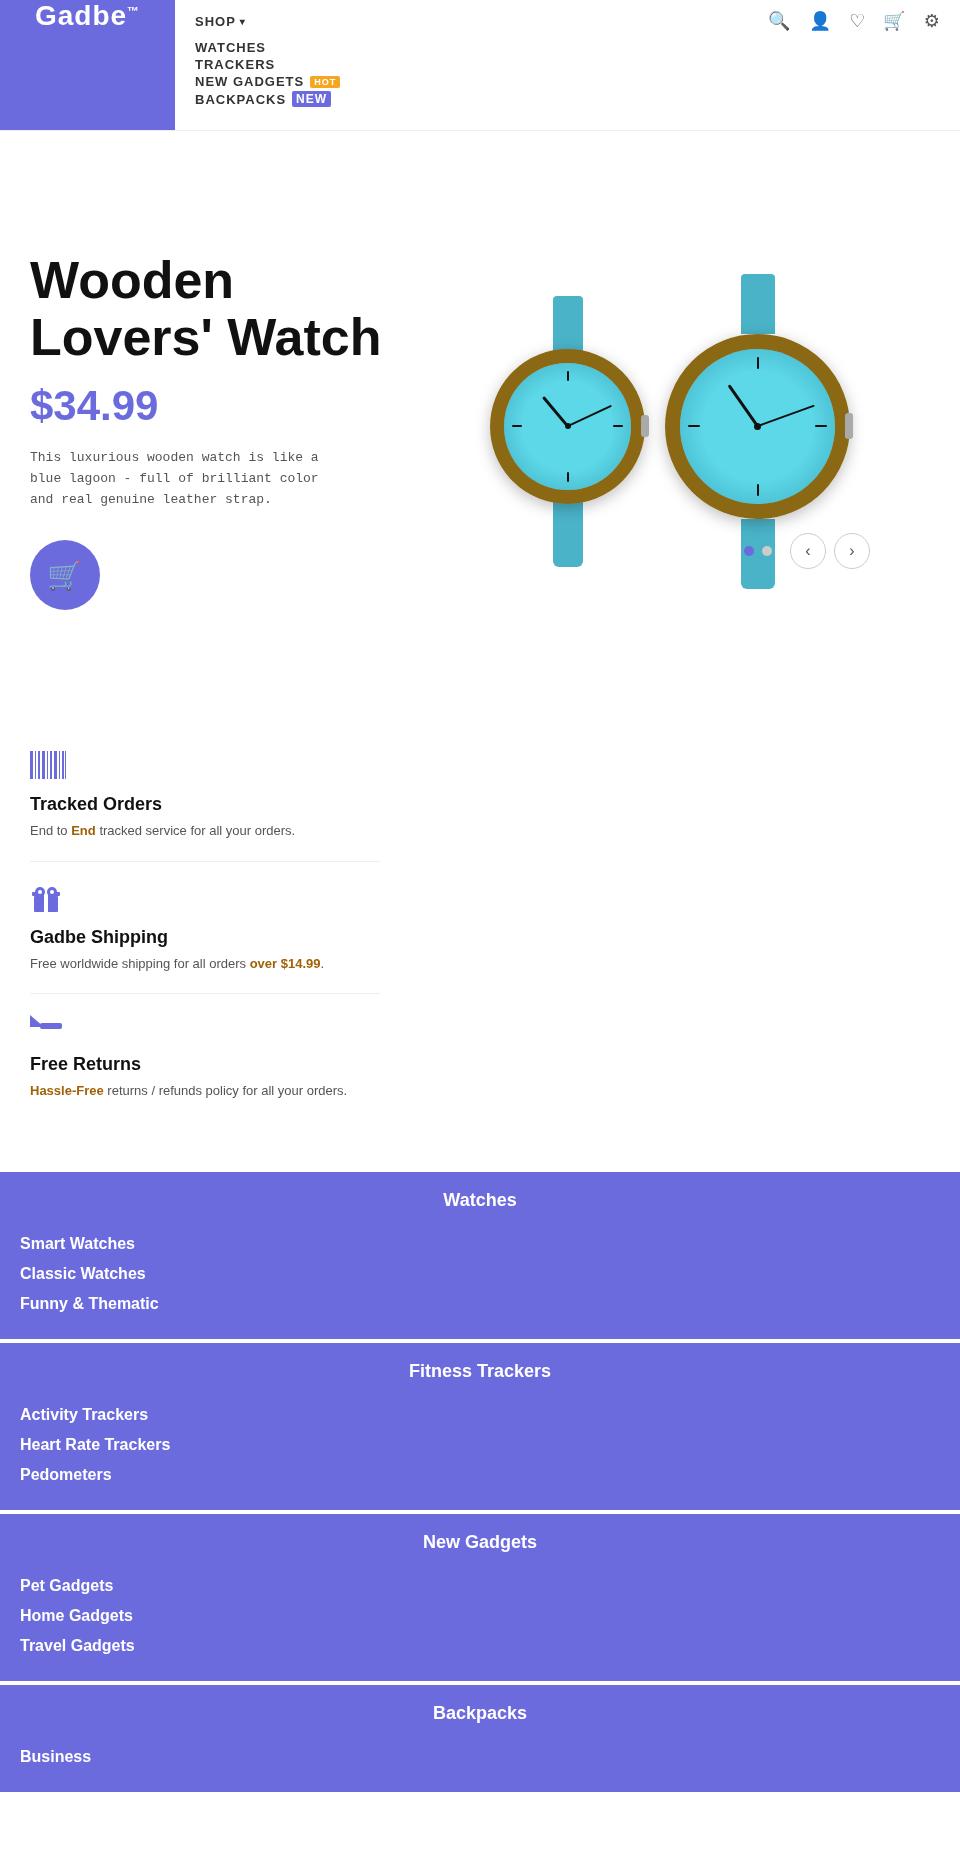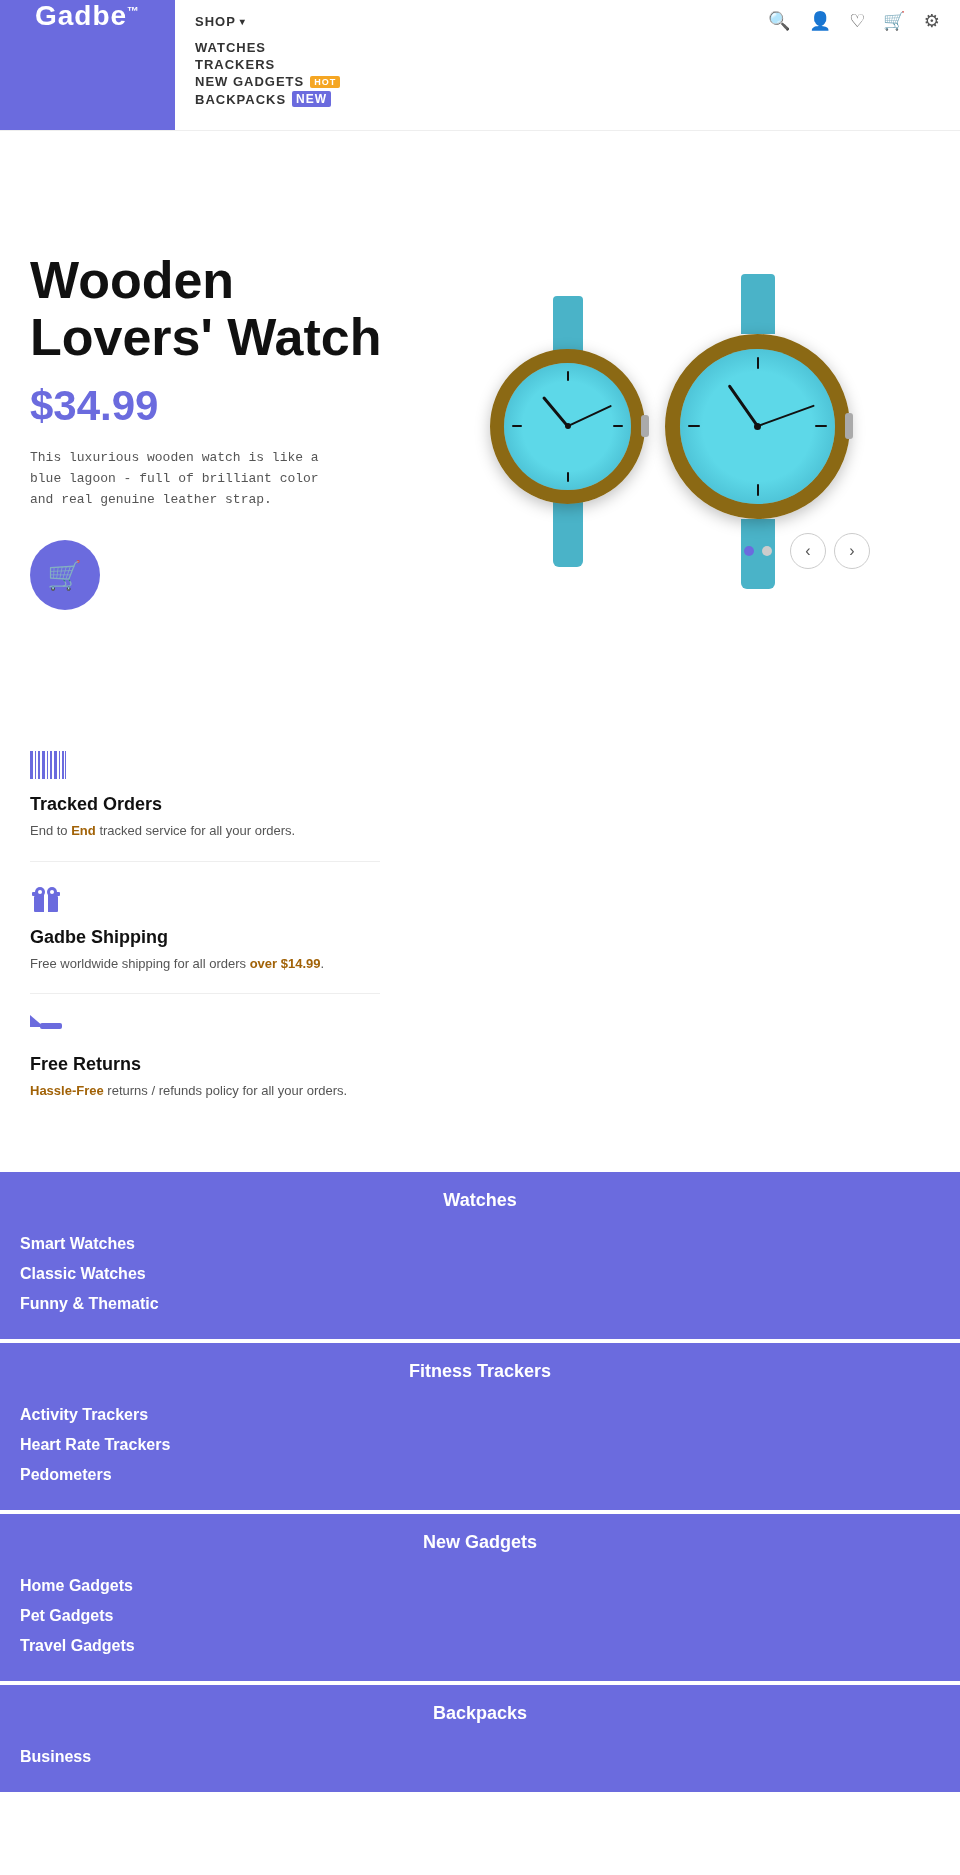--- a/index.html
+++ b/index.html
@@ -435,22 +435,22 @@
     <div class="sidebar-cat-items">
       <span class="sidebar-cat-item">Activity Trackers</span>
       <span class="sidebar-cat-item">Heart Rate Trackers</span>
       <span class="sidebar-cat-item">Pedometers</span>
     </div>
   </div>
 
   <div class="sidebar-category">
     <span class="sidebar-cat-title">New Gadgets</span>
     <div class="sidebar-cat-items">
+      <span class="sidebar-cat-item">Pet Gadgets</span>
       <span class="sidebar-cat-item">Home Gadgets</span>
-      <span class="sidebar-cat-item">Pet Gadgets</span>
       <span class="sidebar-cat-item">Travel Gadgets</span>
     </div>
   </div>
 
   <div class="sidebar-category">
     <span class="sidebar-cat-title">Backpacks</span>
     <div class="sidebar-cat-items">
       <span class="sidebar-cat-item">Business</span>
     </div>
   </div>

